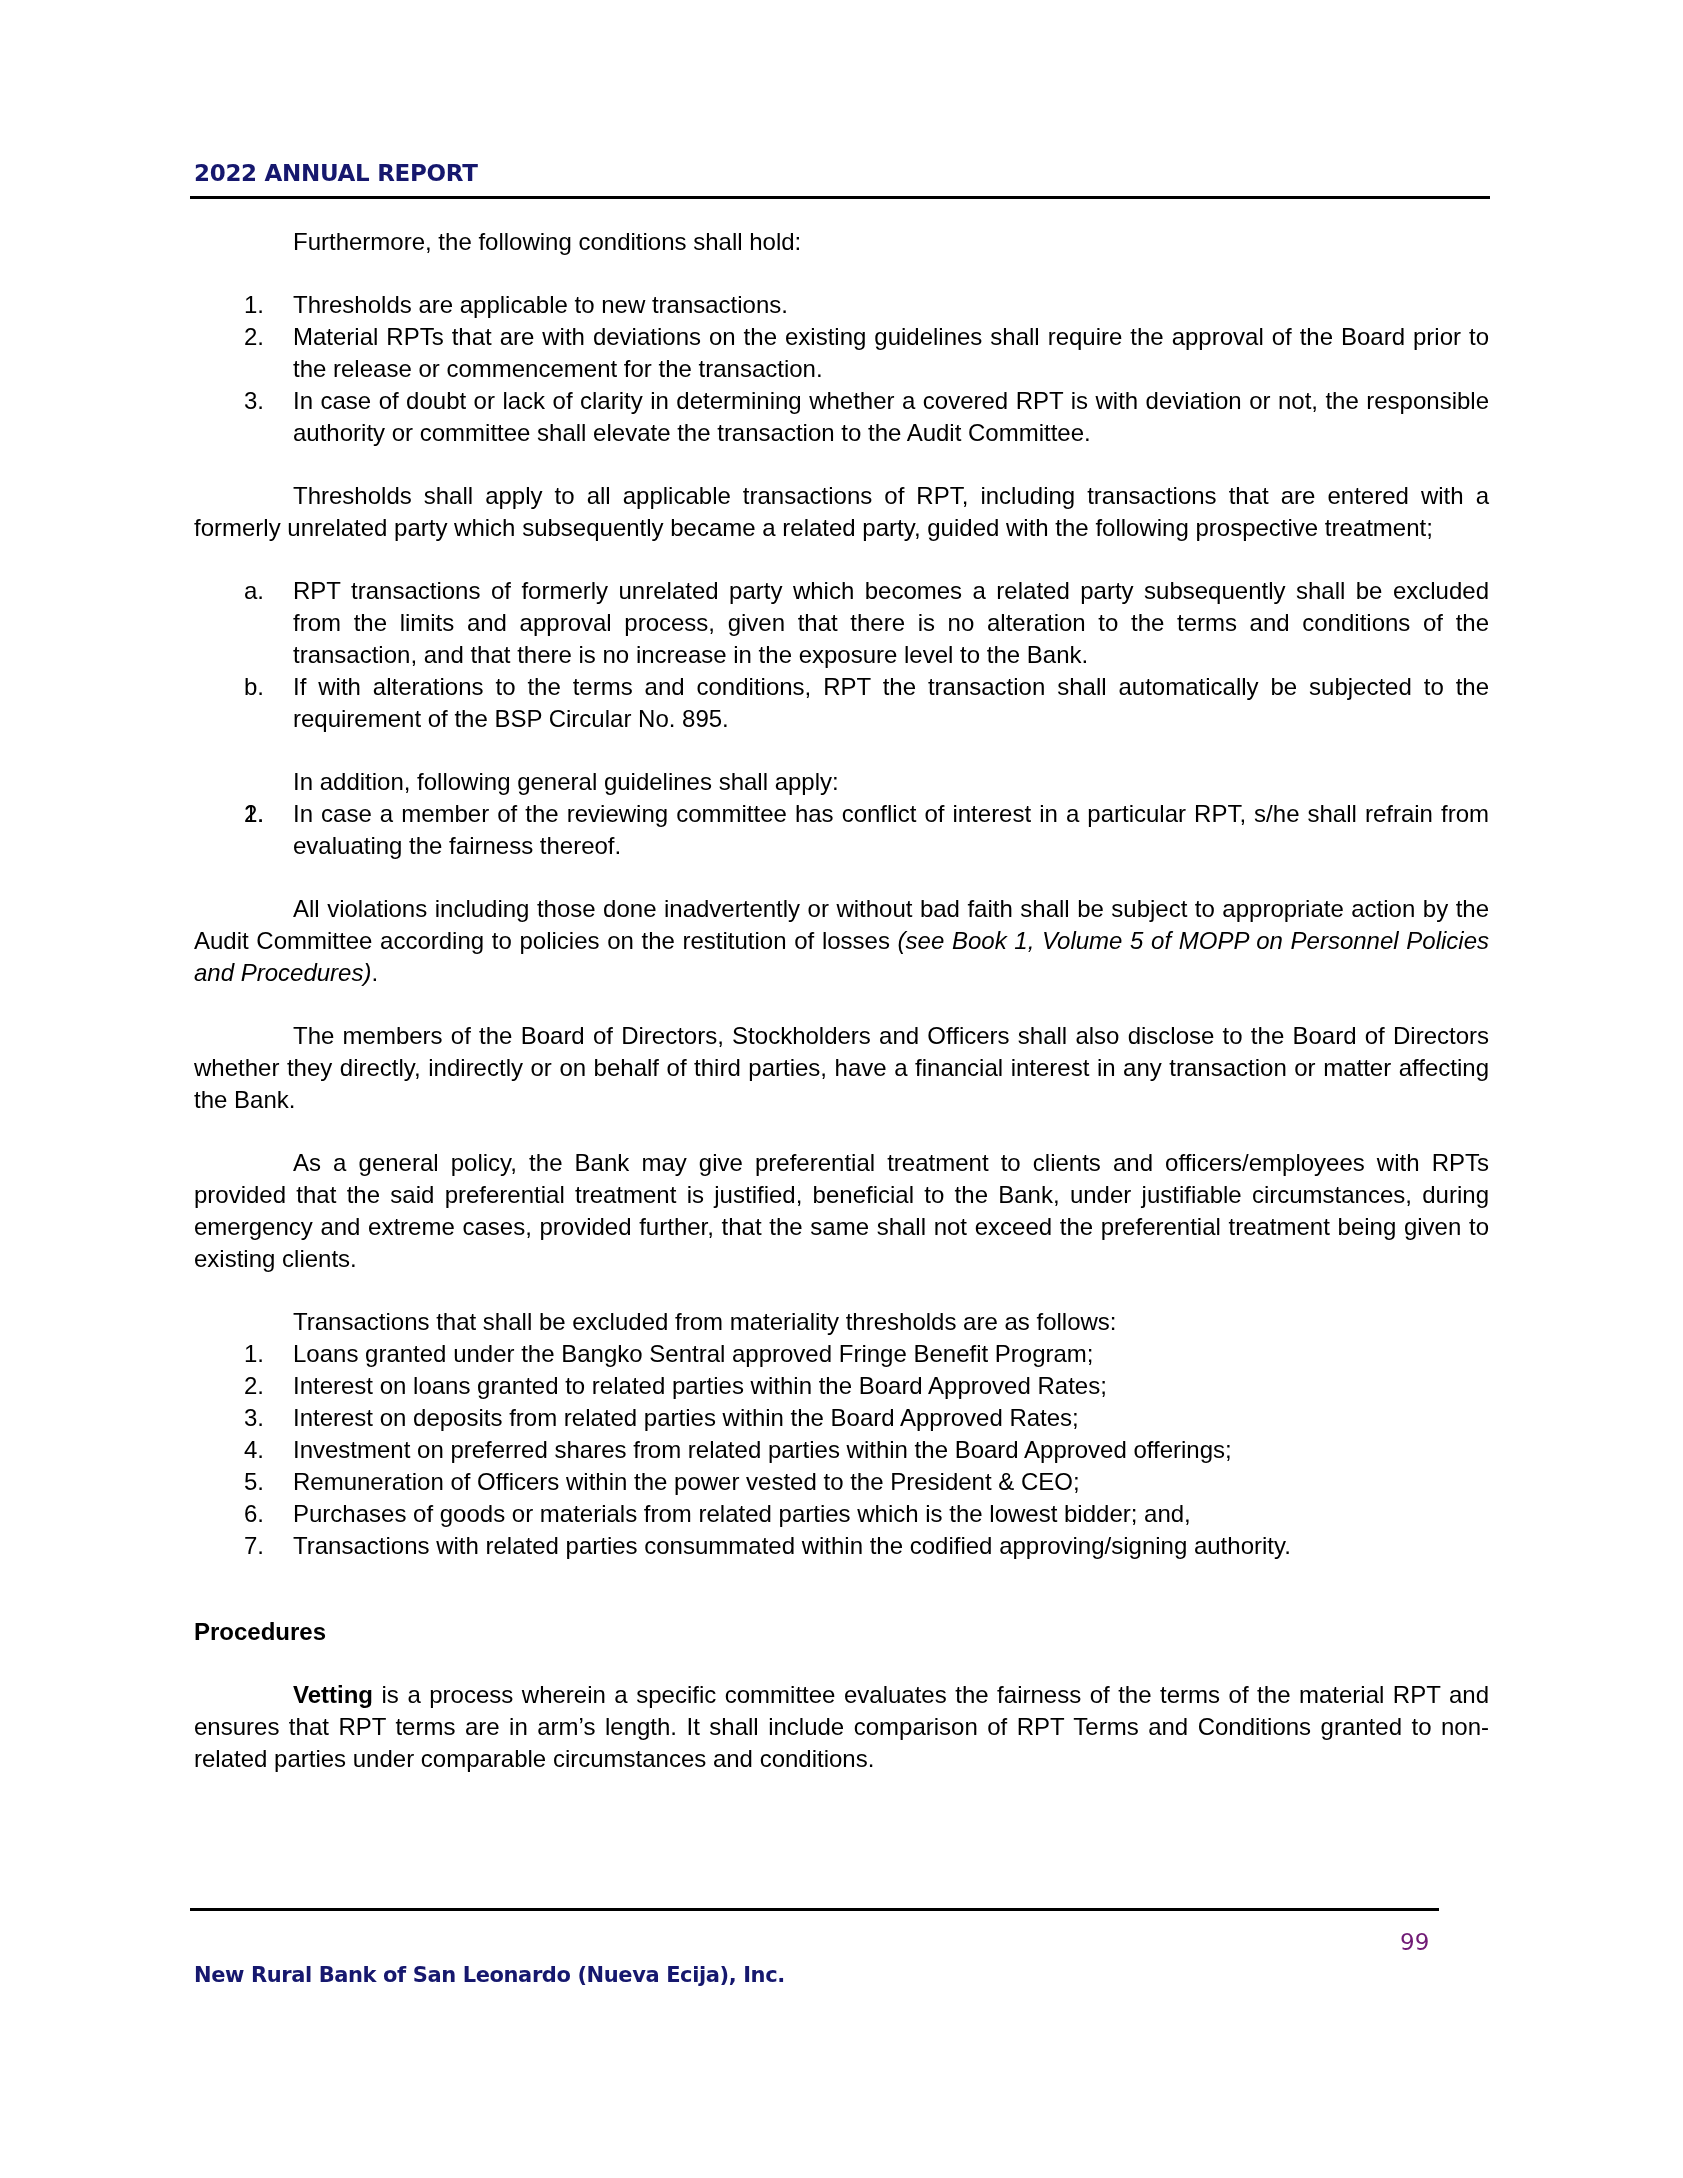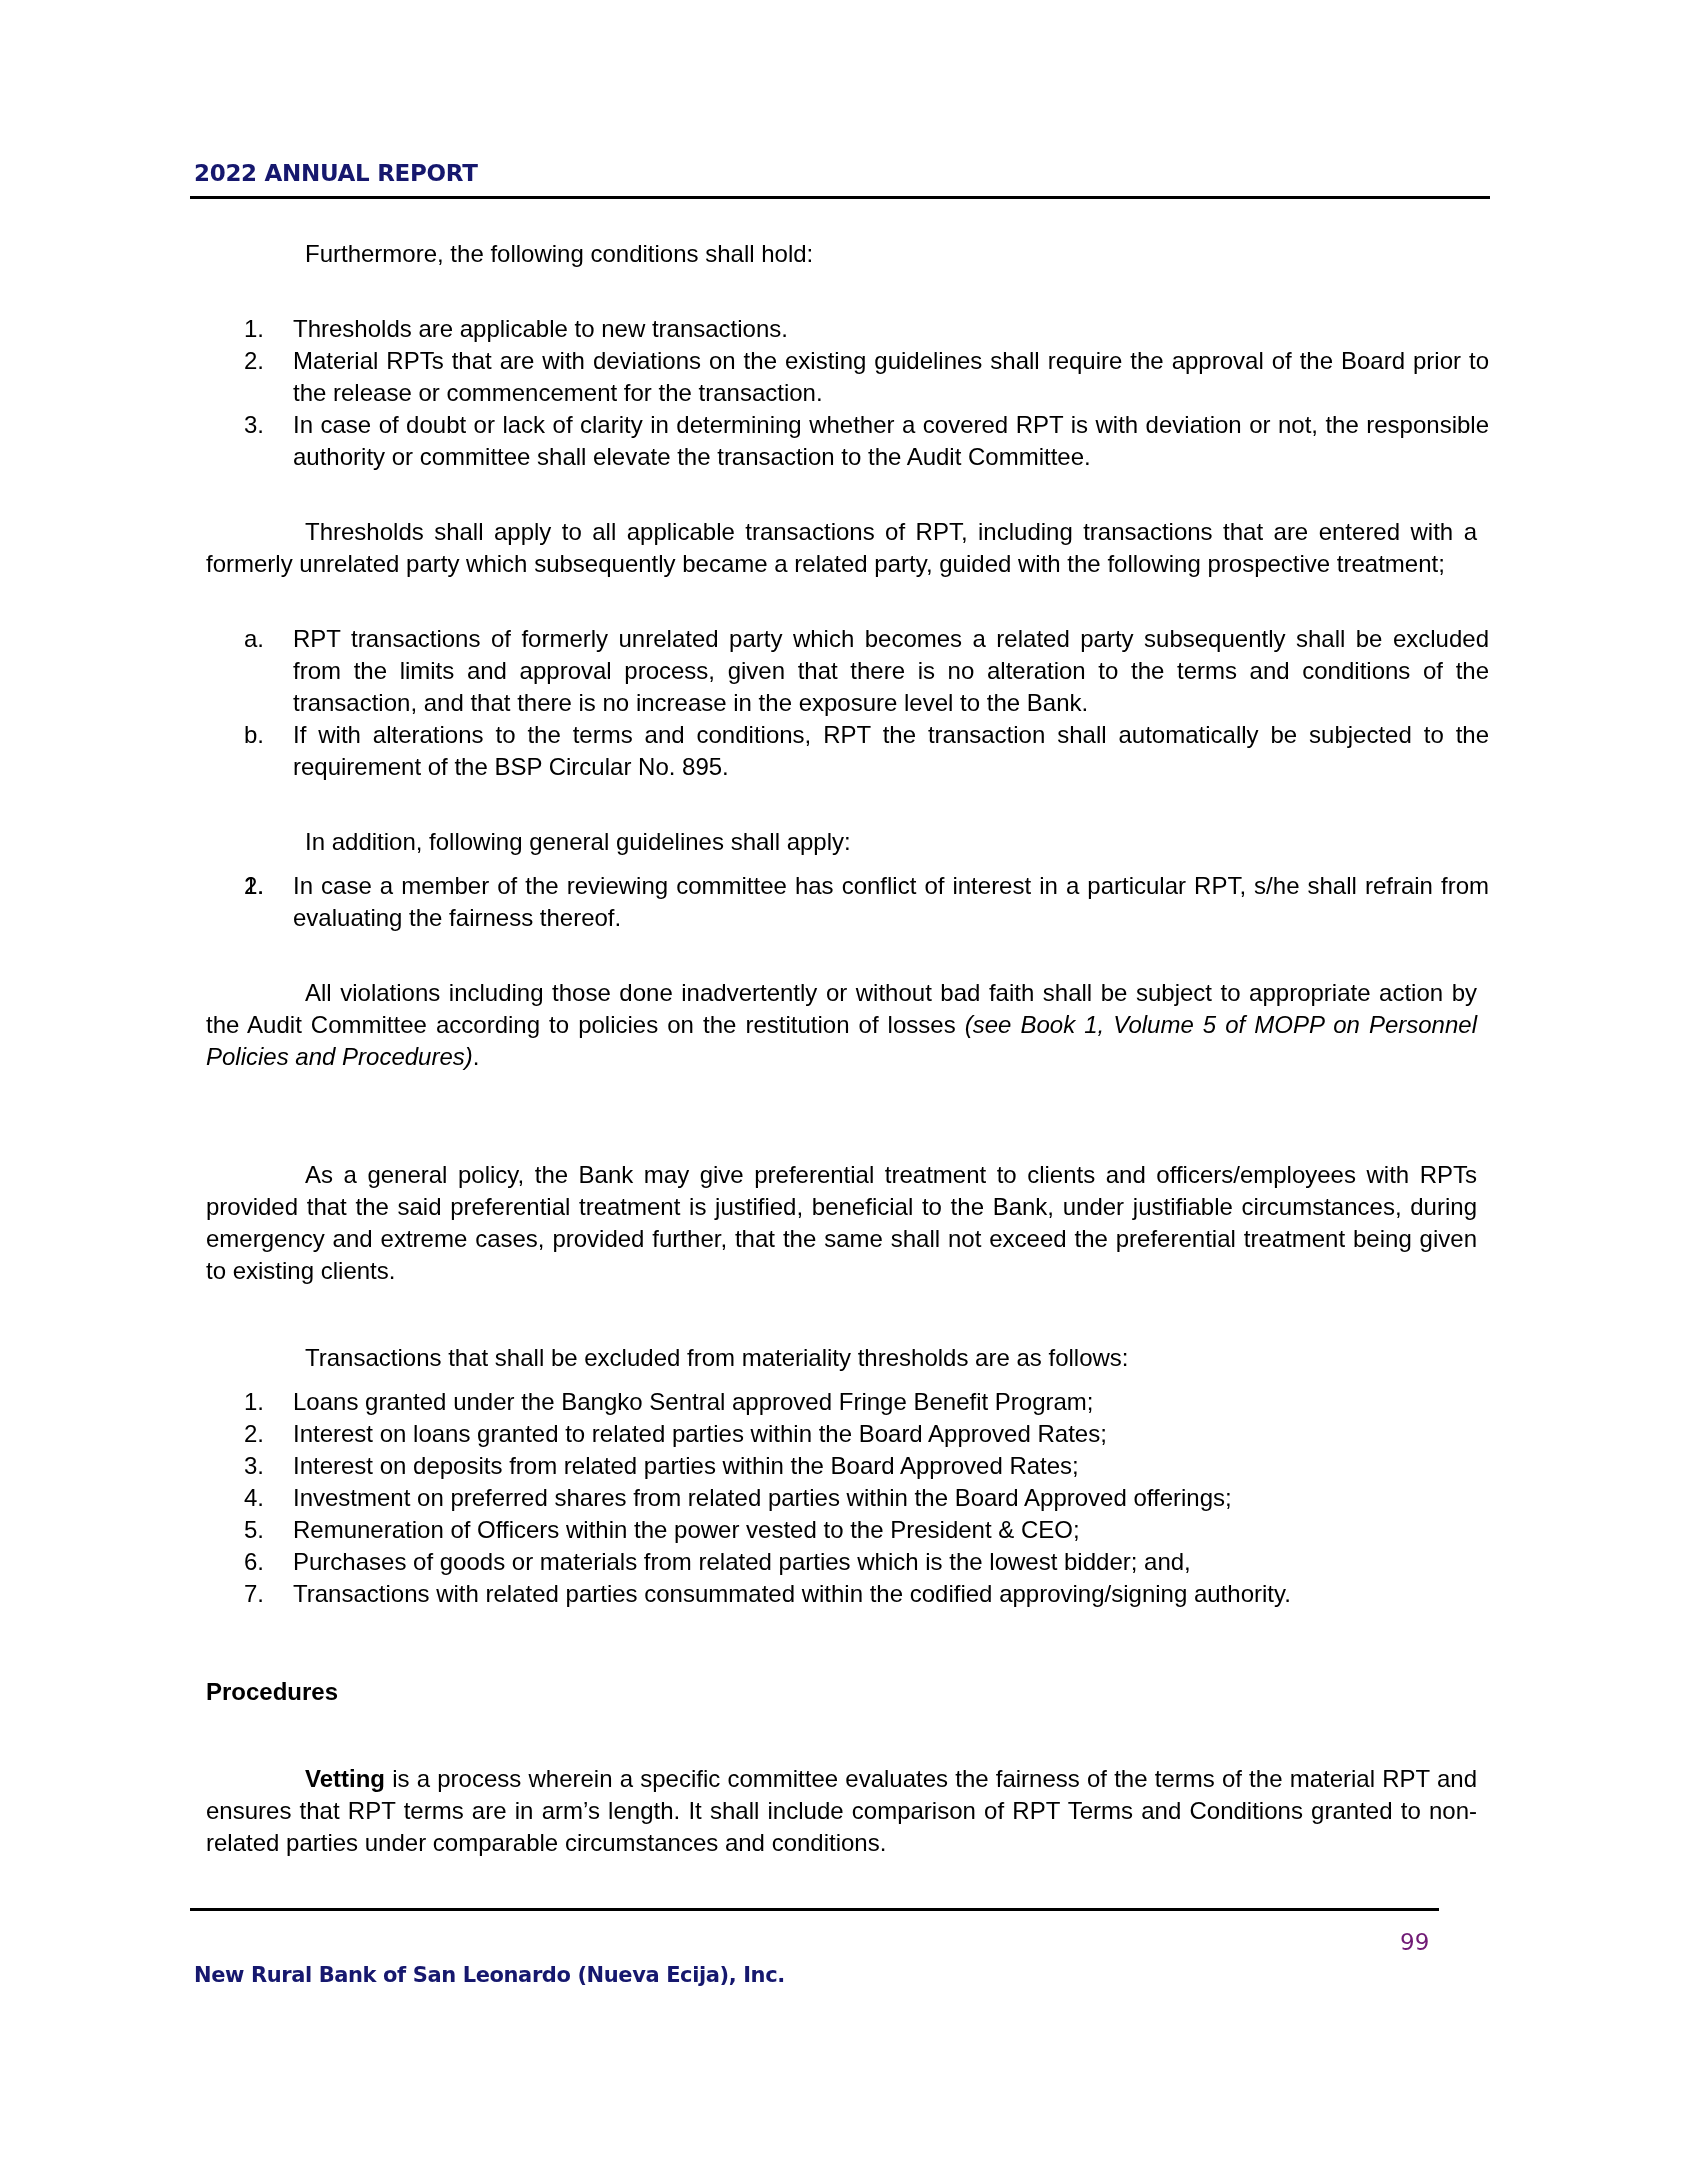--- a/index.html
+++ b/index.html
@@ -36,21 +36,21 @@
     }
     .content {
       position: absolute;
       left: 194px;
       top: 226px;
       width: 1295px;
       font-size: 24px;
       line-height: 32px;
     }
     .content p {
-      margin: 12px;
+      margin: 0;
       text-align: justify;
     }
     .indent {
       text-indent: 99px;
     }
     .lead {
       padding-left: 99px;
     }
     .gap {
       height: 31px;
@@ -143,20 +143,21 @@
   <p class="lead">In addition, following general guidelines shall apply:</p>
   <ol class="doc-list">
     <li><span class="marker">1.</span></li>
     <li><span class="marker">2.</span><span>In case a member of the reviewing committee has conflict of interest in a particular RPT, s/he shall refrain from evaluating the fairness thereof.</span></li>
   </ol>
   <div class="gap"></div>
 
   <p class="indent"><span>All violations including those done inadvertently or without bad faith shall be subject to appropriate action by the Audit Committee according to policies on the restitution of losses </span><span class="italic">(see Book 1, Volume 5 of MOPP on Personnel Policies and Procedures)</span><span>.</span></p>
   <div class="gap"></div>
 
+  <p class="indent">The members of the Board of Directors, Stockholders and Officers shall also disclose to the Board of Directors whether they directly, indirectly or on behalf of third parties, have a financial interest in any transaction or matter affecting the Bank.</p>
   <div class="gap"></div>
 
   <p class="indent">As a general policy, the Bank may give preferential treatment to clients and officers/employees with RPTs provided that the said preferential treatment is justified, beneficial to the Bank, under justifiable circumstances, during emergency and extreme cases, provided further, that the same shall not exceed the preferential treatment being given to existing clients.</p>
   <div class="gap"></div>
 
   <p class="lead">Transactions that shall be excluded from materiality thresholds are as follows:</p>
   <ol class="doc-list">
     <li><span class="marker">1.</span><span>Loans granted under the Bangko Sentral approved Fringe Benefit Program;</span></li>
     <li><span class="marker">2.</span><span>Interest on loans granted to related parties within the Board Approved Rates;</span></li>
     <li><span class="marker">3.</span><span>Interest on deposits from related parties within the Board Approved Rates;</span></li>

